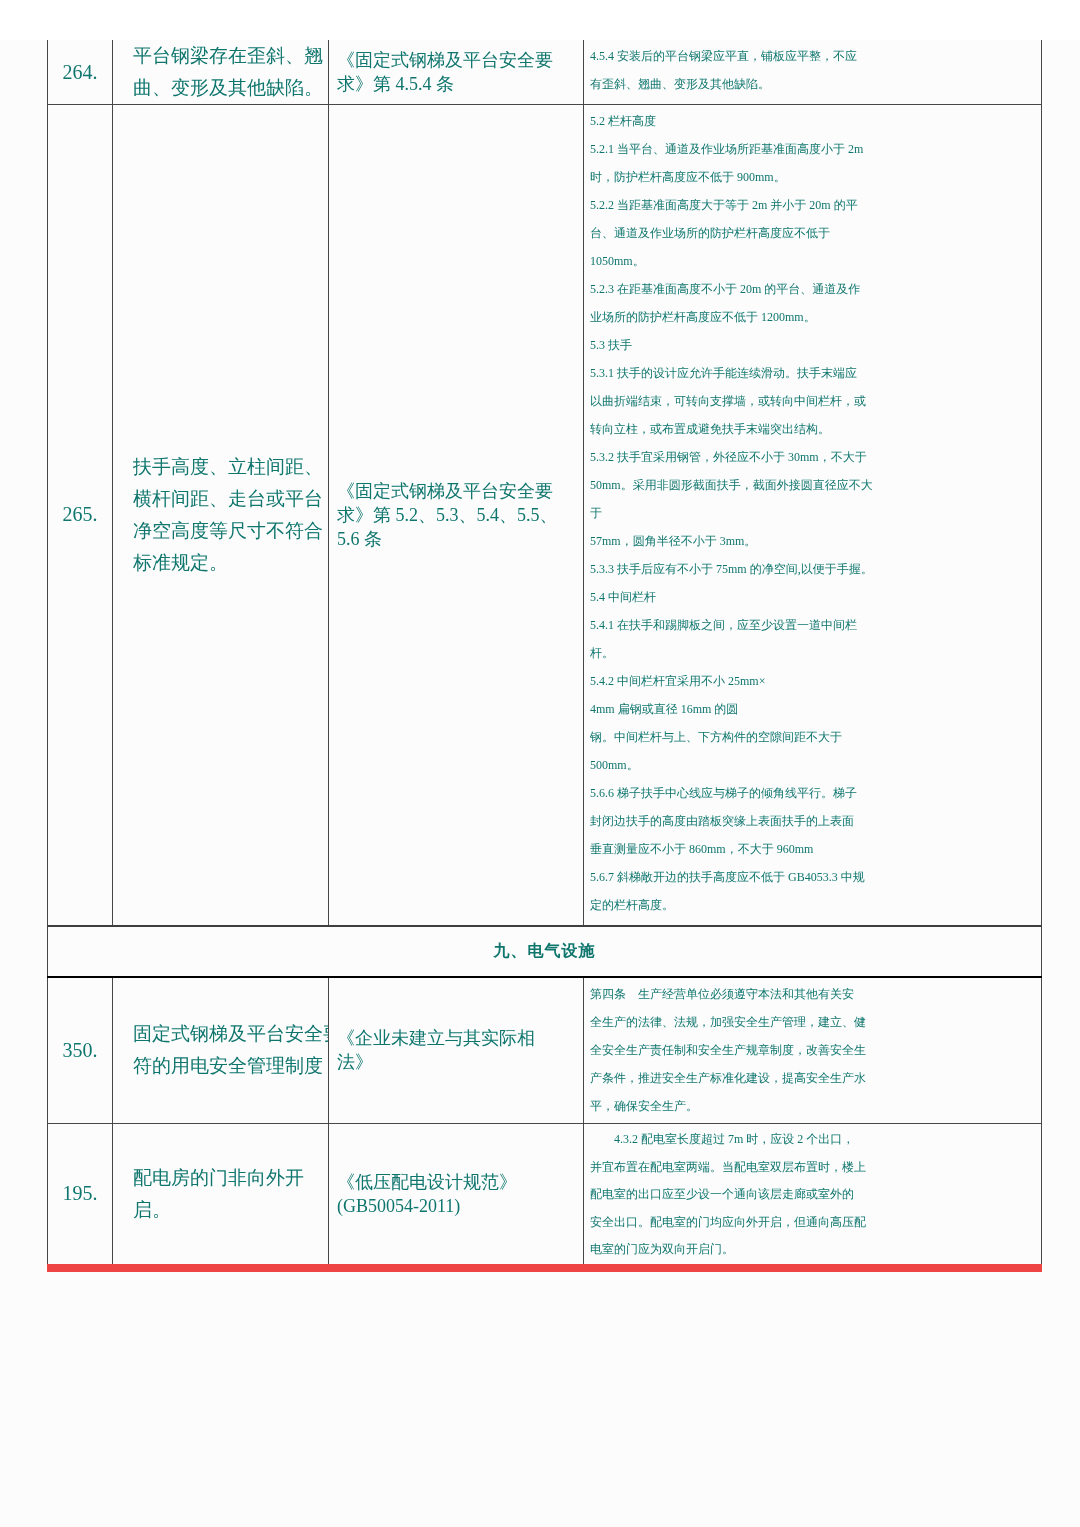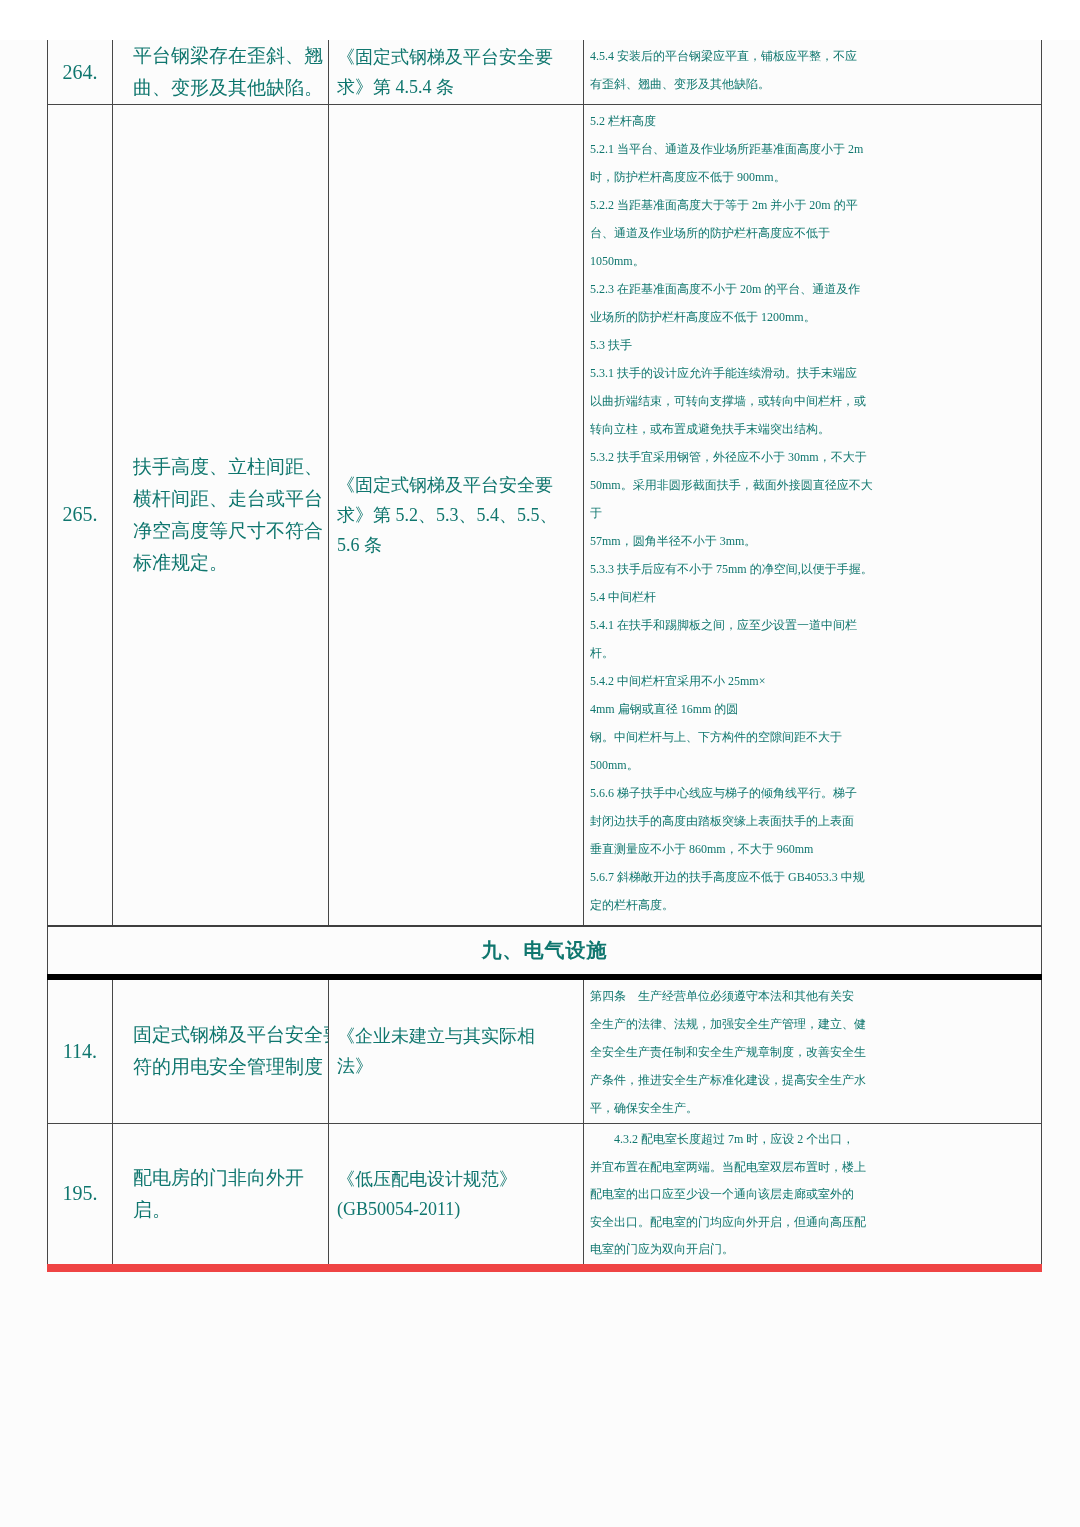--- a/index.html
+++ b/index.html
@@ -31,38 +31,38 @@
   }
   td.problem{
     padding:0 20px;
     font-size:19px;
     line-height:32px;
     white-space:pre;
   }
   td.basis{
     padding:0 8px;
     font-size:18px;
-    line-height:30px;
+    line-height:24px;
     white-space:pre;
   }
   td.req{
     vertical-align:top;
     padding:2px 6px 0 6px;
     font-size:12px;
     line-height:28px;
     white-space:pre;
   }
   tr.r267 td.req{line-height:27.5px;}
   td.section{
     text-align:center;
     font-weight:bold;
-    font-size:20px;
+    font-size:16px;
     letter-spacing:1px;
     border-top:2px solid #3f3f3f;
-    border-bottom:6px solid #000000;
+    border-bottom:2px solid #000000;
   }
   tr.last td{border-bottom:8px solid #ef4444;}
 </style>
 </head>
 <body>
 
 <div class="page">
   <table class="doc">
     <colgroup>
       <col style="width:65px">
@@ -121,21 +121,21 @@
 5.6.7 斜梯敞开边的扶手高度应不低于 GB4053.3 中规
 定的栏杆高度。</td>
     </tr>
 
 
     <tr style="height:51px">
       <td class="section" colspan="4">九、电气设施</td>
     </tr>
 
     <tr style="height:147px">
-      <td class="no">114.</td>
+      <td class="no">350.</td>
       <td class="problem">固定式钢梯及平台安全要
 符的用电安全管理制度</td>
       <td class="basis">《企业未建立与其实际相
 法》</td>
       <td class="req">第四条　生产经营单位必须遵守本法和其他有关安
 全生产的法律、法规，加强安全生产管理，建立、健
 全安全生产责任制和安全生产规章制度，改善安全生
 产条件，推进安全生产标准化建设，提高安全生产水
 平，确保安全生产。</td>
     </tr>

